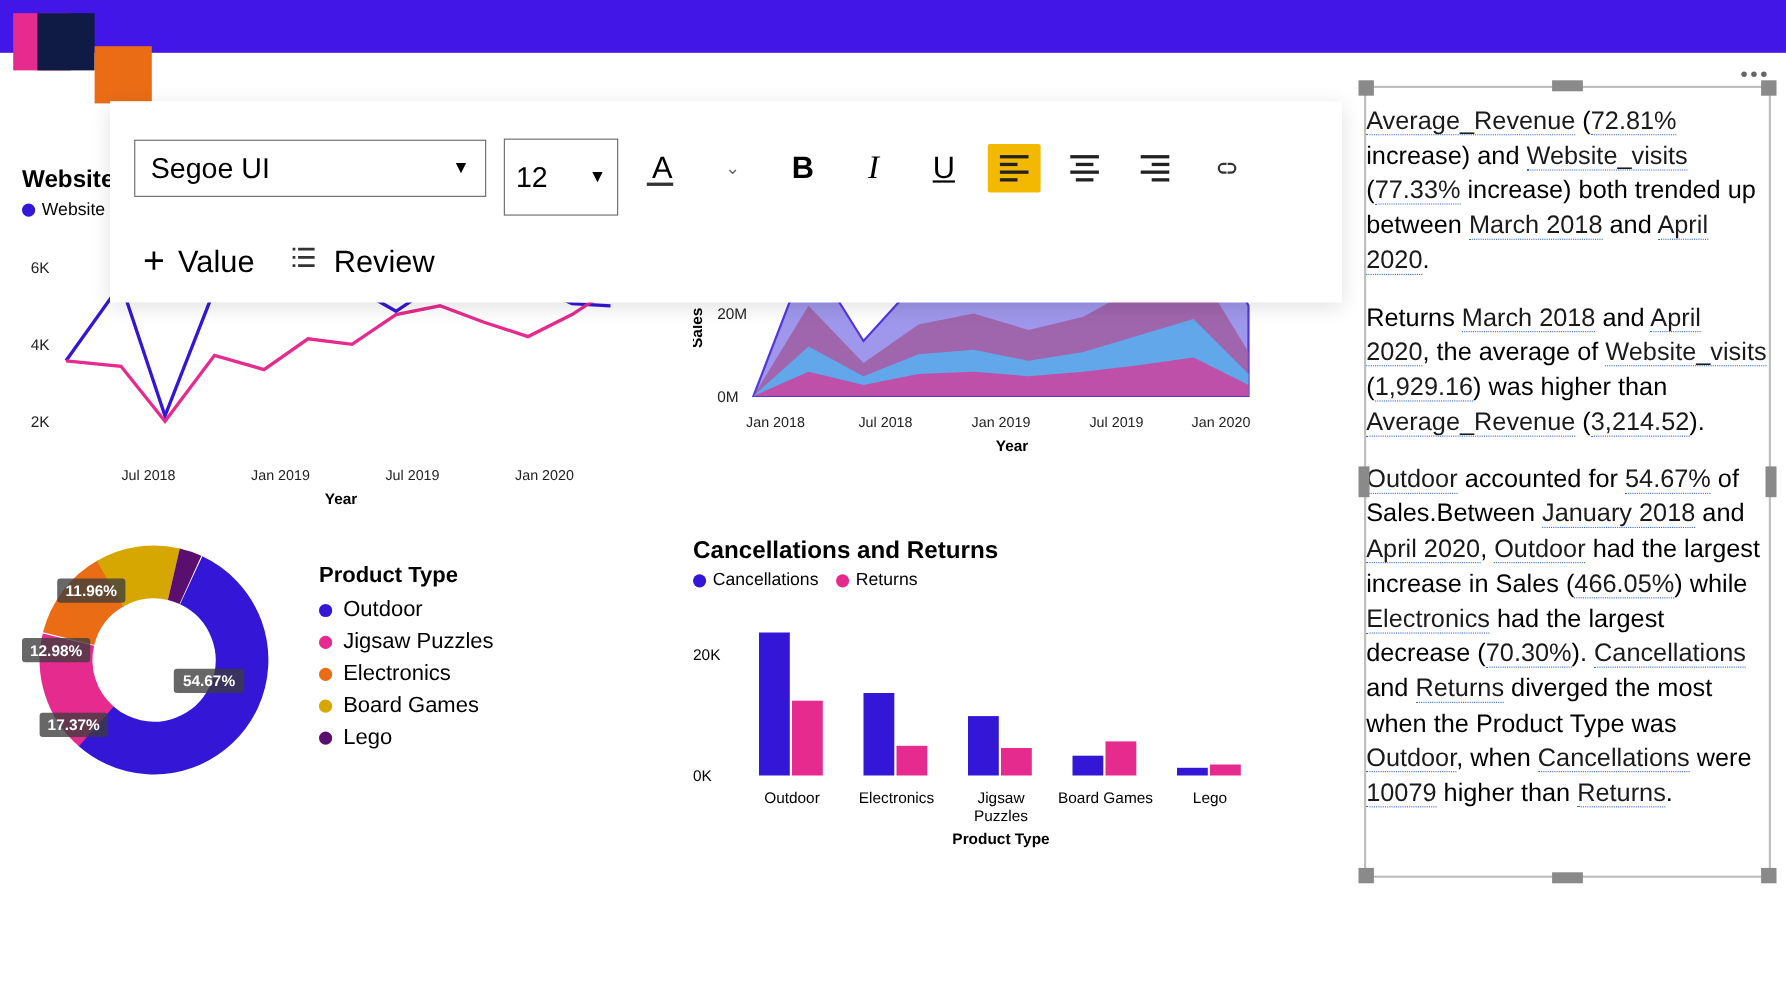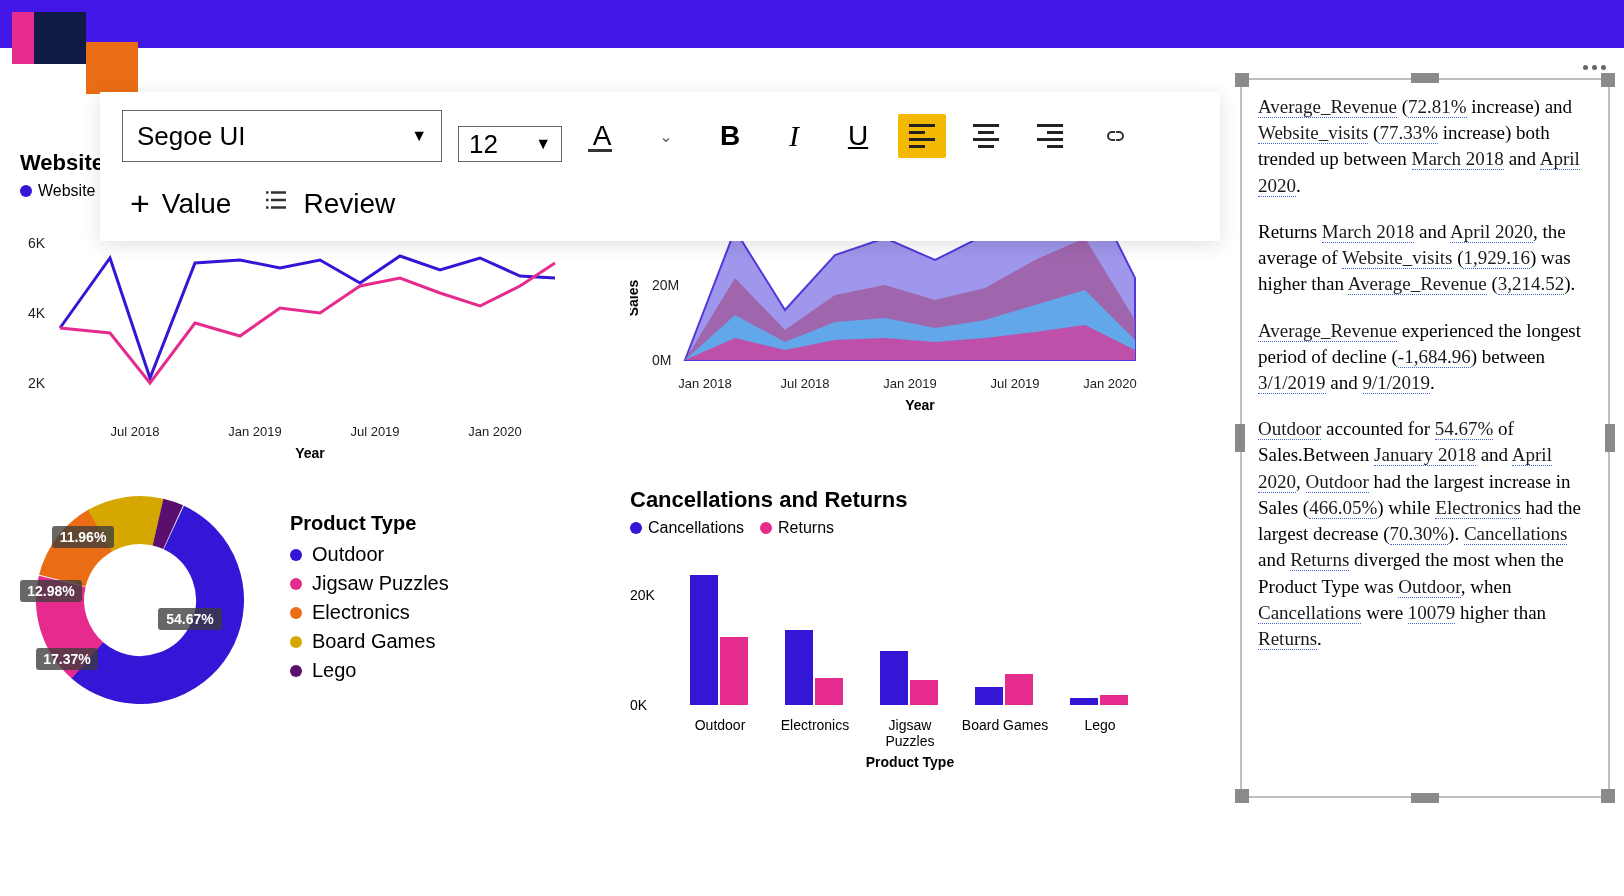--- a/index.html
+++ b/index.html
@@ -12,21 +12,21 @@
 .logo-sq.pink { background: #e62b8e; }
 .logo-sq.orange { background: #ea6d15; position: relative; left: -30px; top: 30px; }
 .logo-sq.navy { background: #0f1a45; position: relative; left: -30px; }
 
 .options-btn { position: absolute; right: 10px; top: 52px; width: 40px; height: 30px; display: flex; align-items: center; justify-content: center; gap: 4px; cursor: pointer; }
 .options-btn span { width: 5px; height: 5px; background: #666; border-radius: 50%; }
 
 .toolbar { position: absolute; left: 100px; top: 92px; width: 1120px; background: #fff; box-shadow: 0 4px 18px rgba(0,0,0,.12); padding: 18px 22px; z-index: 10; }
 .toolbar-row1 { display: flex; align-items: center; gap: 16px; }
 .font-select { width: 320px; height: 52px; border: 1px solid #666; font-size: 26px; padding: 0 14px; background: #fff; display: flex; align-items: center; justify-content: space-between; }
-.size-select { width: 104px; height: 36px; border: 1px solid #666; font-size: 26px; padding: 0 10px; background: #fff; display: flex; align-items: center; justify-content: space-between; margin-top: 16px; }
+.size-select { width: 104px; height: 70px; border: 1px solid #666; font-size: 26px; padding: 0 10px; background: #fff; display: flex; align-items: center; justify-content: space-between; margin-top: 16px; }
 .caret { font-size: 16px; }
 .tb-btn { width: 48px; height: 44px; display: flex; align-items: center; justify-content: center; font-size: 28px; cursor: pointer; border-radius: 2px; }
 .tb-btn.bold { font-weight: 800; }
 .tb-btn.italic { font-style: italic; font-family: Georgia, serif; font-size: 30px; }
 .tb-btn.under { text-decoration: underline; }
 .tb-btn.fontcolor { position: relative; }
 .tb-btn.fontcolor .abar { position: absolute; bottom: 6px; left: 10px; width: 24px; height: 3px; background: #333; }
 .tb-btn.align-left { background: #f3b900; }
 .align-lines { display: flex; flex-direction: column; gap: 4px; }
 .align-lines .l { height: 3px; background: #222; }
@@ -51,21 +51,21 @@
 .ytick { font-size: 14px; fill: #222; }
 
 .donut-wrap { display: flex; align-items: center; gap: 30px; margin-top: 10px; }
 .donut-svg { width: 240px; height: 240px; }
 .donut-leg { font-size: 20px; }
 .donut-leg .lh { font-weight: 700; margin-bottom: 8px; }
 .donut-leg .it { display: flex; align-items: center; gap: 10px; margin-bottom: 6px; }
 .pct-label { fill: #fff; font-size: 14px; font-weight: 600; }
 .pct-bg { fill: rgba(60,60,60,.78); rx: 3; }
 
-.narrative { position: absolute; left: 1240px; top: 78px; width: 370px; height: 720px; border: 2px solid #bfbfbf; padding: 14px 16px; font-size: 19px; line-height: 1.38; font-family: Liberation Serif, serif; }
+.narrative { position: absolute; left: 1240px; top: 78px; width: 370px; height: 720px; border: 2px solid #bfbfbf; padding: 14px 0; font-size: 23px; line-height: 1.38; }
 .narrative p { margin-bottom: 20px; }
 .handle { position: absolute; width: 14px; height: 14px; background: #8a8a8a; }
 .handle.tl { left: -7px; top: -7px; } .handle.tr { right: -7px; top: -7px; }
 .handle.bl { left: -7px; bottom: -7px; } .handle.br { right: -7px; bottom: -7px; }
 .handle.tm { left: 50%; top: -7px; margin-left: -14px; width: 28px; height: 10px; }
 .handle.bm { left: 50%; bottom: -7px; margin-left: -14px; width: 28px; height: 10px; }
 .handle.ml { left: -7px; top: 50%; margin-top: -14px; width: 10px; height: 28px; }
 .handle.mr { right: -7px; top: 50%; margin-top: -14px; width: 10px; height: 28px; }
 .ul { border-bottom: 1.5px dotted #3a6bd6; color: #1a1a1a; }
 
@@ -278,15 +278,14 @@
   <div class="handle tl"></div>
   <div class="handle tm"></div>
   <div class="handle tr"></div>
   <div class="handle ml"></div>
   <div class="handle mr"></div>
   <div class="handle bl"></div>
   <div class="handle bm"></div>
   <div class="handle br"></div>
   <p><span class="ul">Average_Revenue</span><span> (</span><span class="ul">72.81%</span><span> increase) and </span><span class="ul">Website_visits</span><span> (</span><span class="ul">77.33%</span><span> increase) both trended up between </span><span class="ul">March 2018</span><span> and </span><span class="ul">April 2020</span><span>.</span></p>
   <p><span>Returns </span><span class="ul">March 2018</span><span> and </span><span class="ul">April 2020</span><span>, the average of </span><span class="ul">Website_visits</span><span> (</span><span class="ul">1,929.16</span><span>) was higher than </span><span class="ul">Average_Revenue</span><span> (</span><span class="ul">3,214.52</span><span>).</span></p>
-  <p><span class="ul">Average_Revenue</span><span> experienced the longest period of decline (</span><span class="ul">-1,684.96</span><span>) between </span><span class="ul">3/1/2019</span><span> and </span><span class="ul">9/1/2019</span><span>.</span></p>
   <p><span class="ul">Outdoor</span><span> accounted for </span><span class="ul">54.67%</span><span> of Sales.Between </span><span class="ul">January 2018</span><span> and </span><span class="ul">April 2020</span><span>, </span><span class="ul">Outdoor</span><span> had the largest increase in Sales (</span><span class="ul">466.05%</span><span>) while </span><span class="ul">Electronics</span><span> had the largest decrease (</span><span class="ul">70.30%</span><span>). </span><span class="ul">Cancellations</span><span> and </span><span class="ul">Returns</span><span> diverged the most when the Product Type was </span><span class="ul">Outdoor</span><span>, when </span><span class="ul">Cancellations</span><span> were </span><span class="ul">10079</span><span> higher than </span><span class="ul">Returns</span><span>.</span></p>
 </div>
 
 </body></html>

